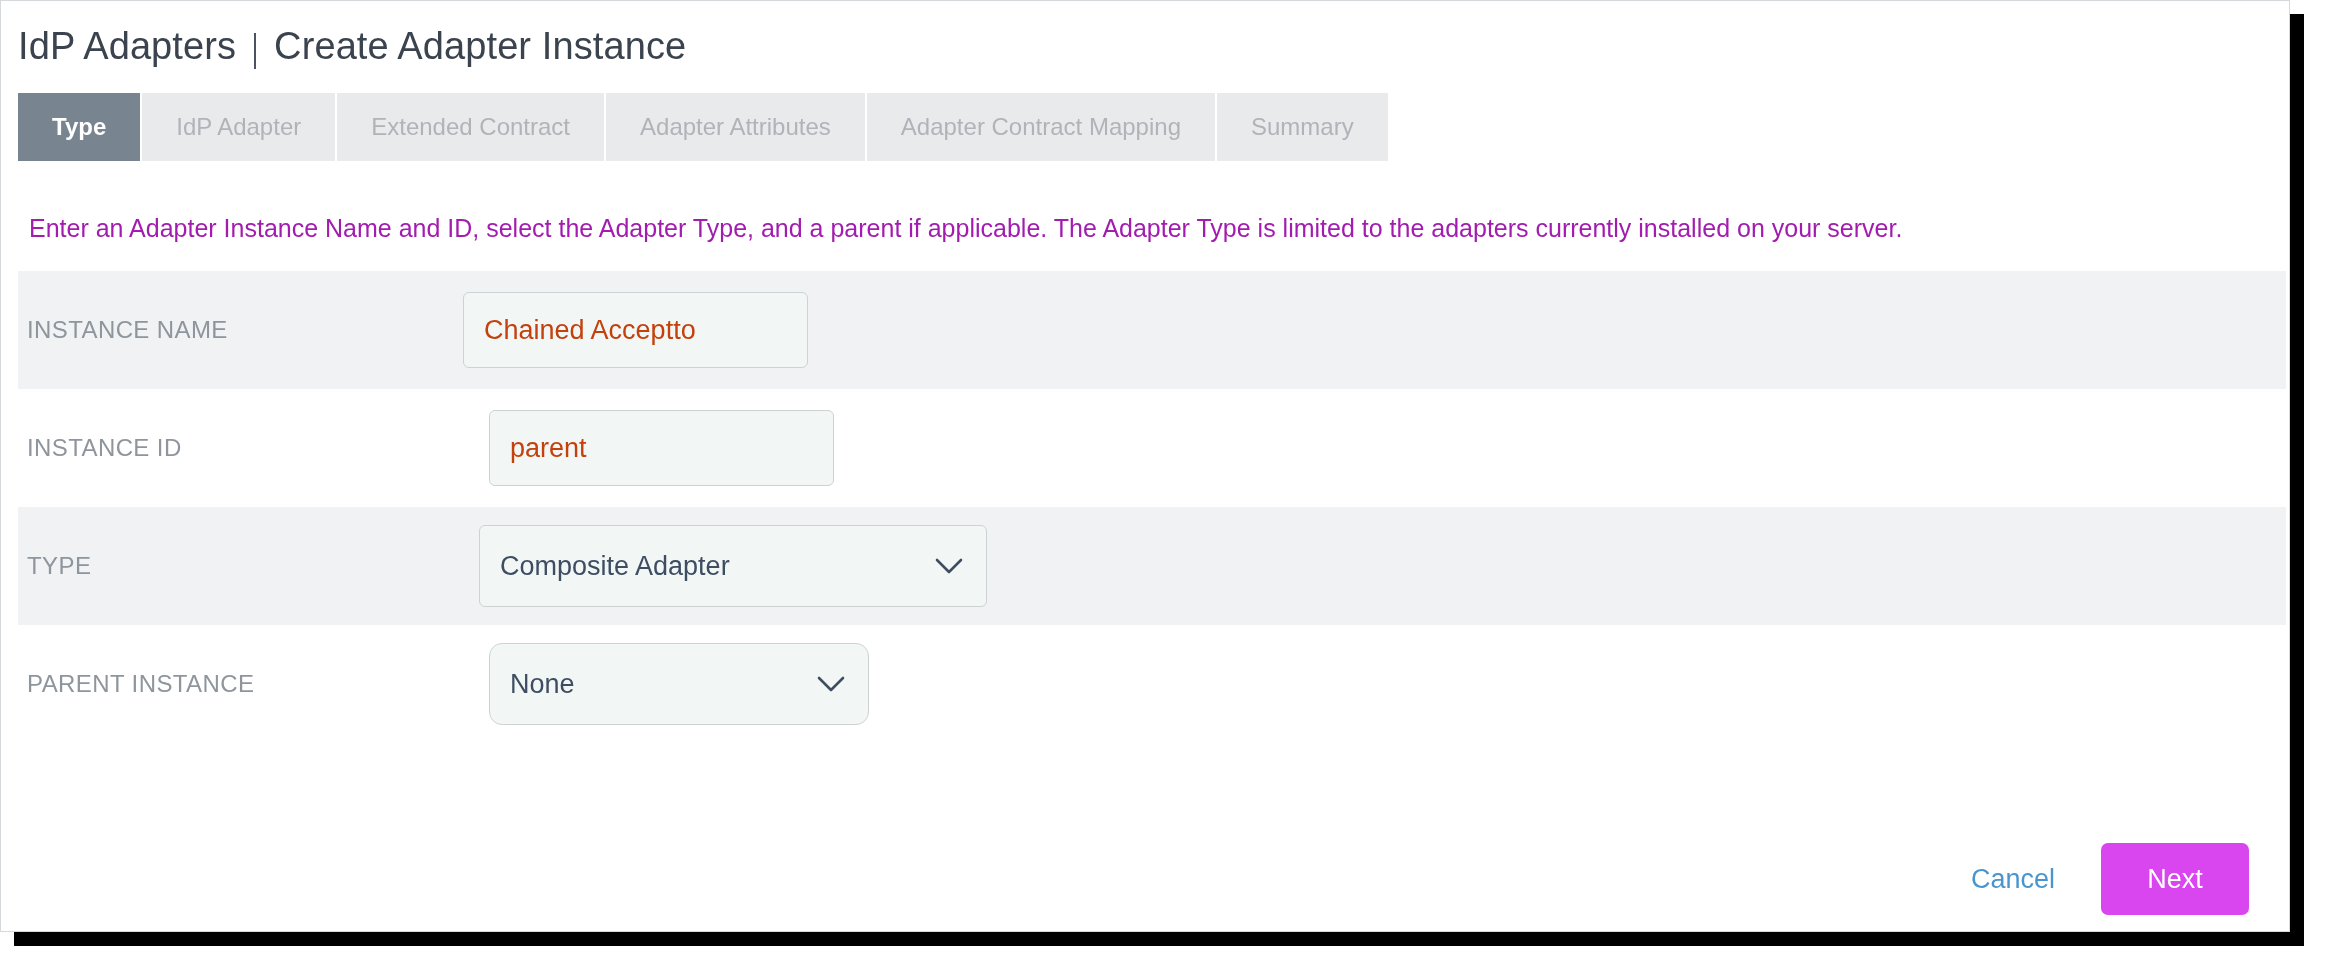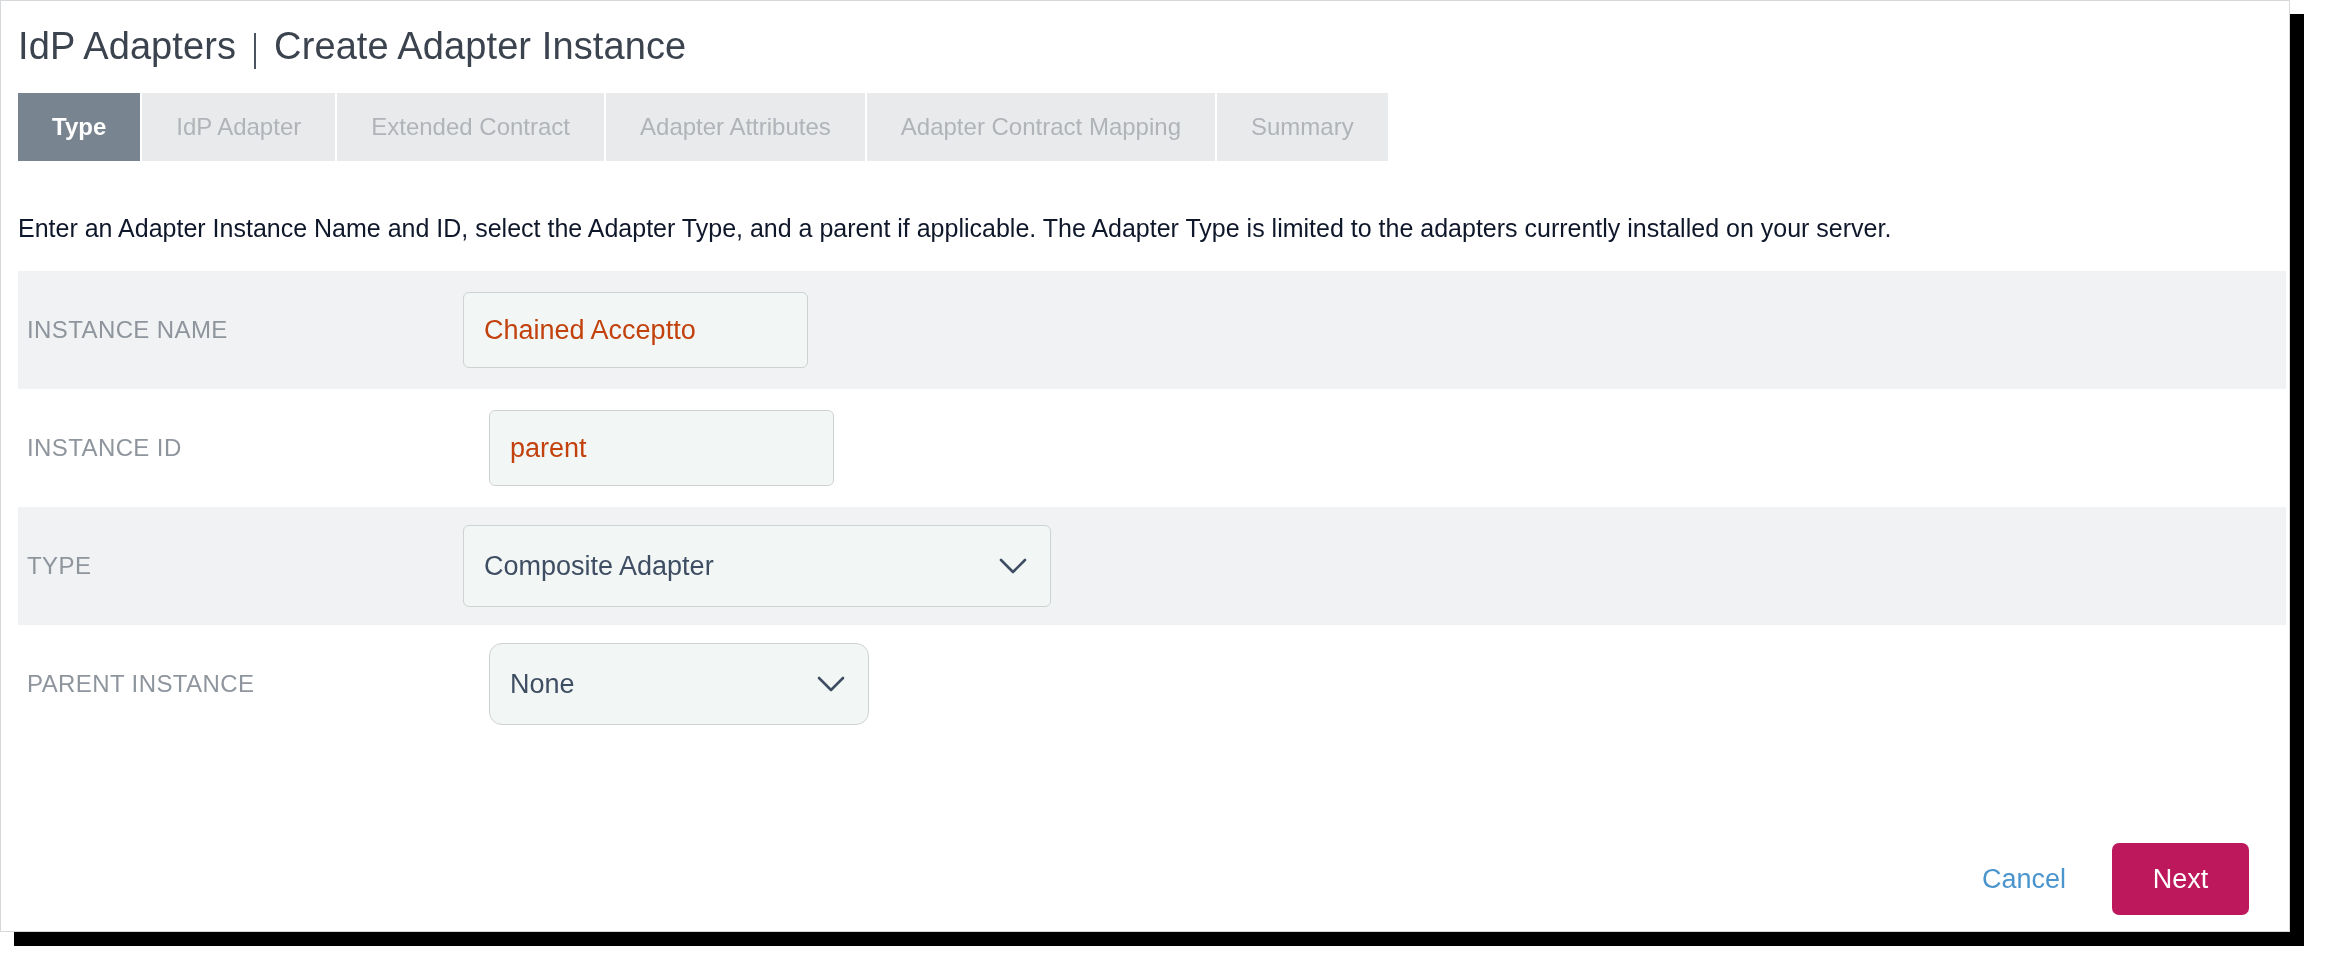--- a/index.html
+++ b/index.html
@@ -78,24 +78,24 @@
   .wiz-tab.active {
     background: #78848f;
     color: #ffffff;
     font-weight: bold;
   }
   .wiz-tab:last-child { border-right: none; }
 
   
   #form-description {
     position: absolute;
-    left: 17px;
+    left: 28px;
     top: 213px;
     font-size: 25px;
-    color: #0f172a;
+    color: #a21caf;
     white-space: nowrap;
   }
 
   
   #form-rows {
     position: absolute;
     left: 17px;
     top: 270px;
     width: 2268px;
   }
@@ -143,21 +143,21 @@
     box-sizing: border-box;
     height: 82px;
     display: flex;
     align-items: center;
     padding: 0 20px;
     font-size: 27px;
     color: #3f4d63;
     position: relative;
     cursor: pointer;
   }
-  .select-input.wide { width: 588px; }
+  .select-input.wide { width: 508px; margin-left: 16px; }
   .select-input.narrow { width: 380px; border-radius: 13px; }
   .select-input .caret {
     position: absolute;
     right: 22px;
     top: 50%;
     transform: translateY(-50%);
     display: block;
     line-height: 0;
   }
 
@@ -174,24 +174,24 @@
     color: #4a95cd;
     background: transparent;
     border: none;
     padding: 14px 18px;
     cursor: pointer;
     font-family: "Liberation Sans", sans-serif;
   }
   #next-button {
     font-size: 27px;
     color: #ffffff;
-    background: #be185d;
+    background: #d946ef;
     border: none;
     border-radius: 7px;
-    width: 137px;
+    width: 148px;
     height: 72px;
     cursor: pointer;
     font-family: "Liberation Sans", sans-serif;
   }
 </style>
 </head>
 <body>
 
 <div id="window-shell">
 

